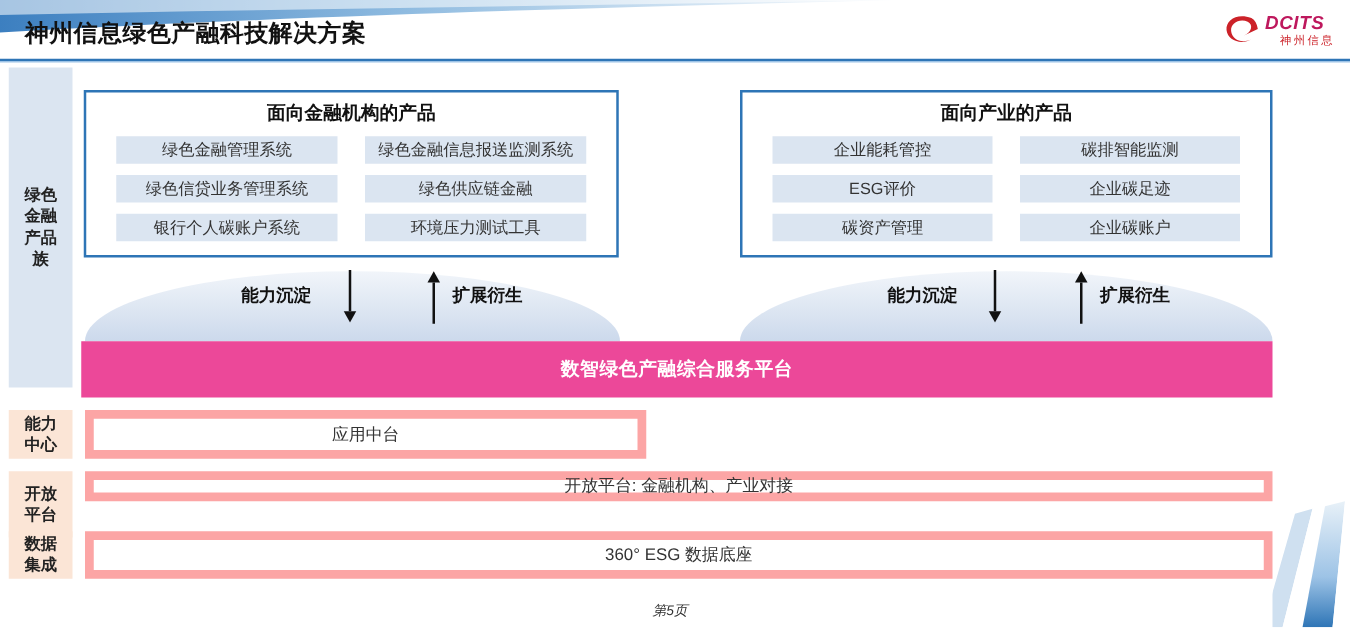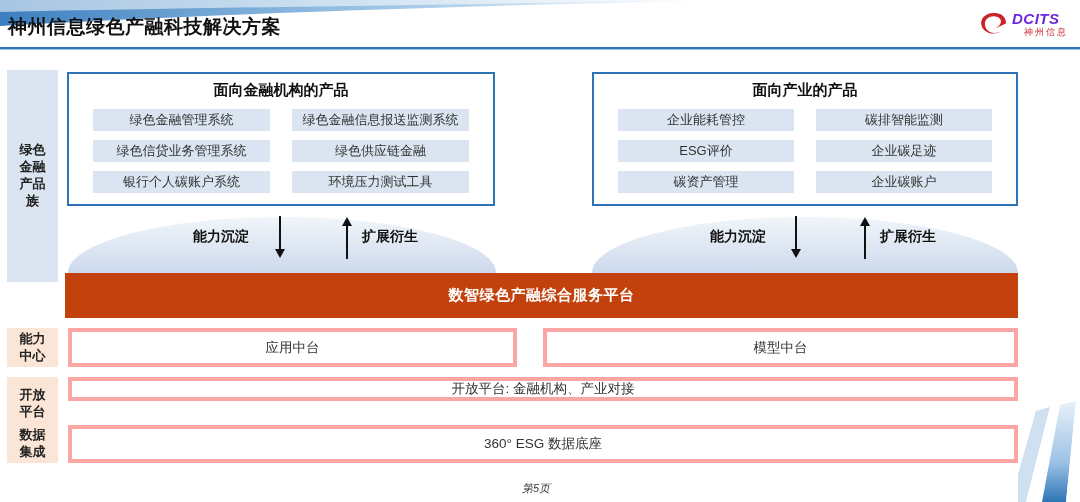--- a/index.html
+++ b/index.html
@@ -2,32 +2,32 @@
 <html><head>
 <meta charset="utf-8">
 <style>
   * { margin:0; padding:0; box-sizing:border-box; }
   html,body { width:1080px; height:502px; }
   body { font-family:"Liberation Sans","DejaVu Sans",sans-serif; background:#fff; }
   .slide { position:relative; width:1080px; height:502px; background:#fff; overflow:hidden; }
 
   
   .top-swoosh { position:absolute; left:0; top:0; z-index:1; }
-  .page-title { position:absolute; left:8px; top:14px; font-size:19px; font-weight:700; color:#111; letter-spacing:.5px; z-index:2; }
+  .page-title { position:absolute; left:20px; top:14px; font-size:19px; font-weight:700; color:#111; letter-spacing:.5px; z-index:2; }
   .logo { position:absolute; right:12px; top:10px; display:flex; align-items:center; gap:4px; z-index:2; }
   .logo-text { display:flex; flex-direction:column; line-height:1; }
-  .logo-brand { font-size:15px; font-weight:700; font-style:italic; color:#6d28d9; letter-spacing:.5px; }
+  .logo-brand { font-size:15px; font-weight:700; font-style:italic; color:#be185d; letter-spacing:.5px; }
   .logo-cn { font-size:9px; color:#cc2229; letter-spacing:2px; margin-top:2px;margin-left:12px; }
   .header-line { position:absolute; left:0; top:47px; width:1080px; height:3px;
                  background:linear-gradient(to bottom,#2e75b6 0 66%,#9dc3e6 66% 100%); z-index:2; }
 
   
   .side-box { position:absolute; left:7px; width:51px; display:flex; align-items:center; justify-content:center;
               font-size:13px; font-weight:700; color:#222; text-align:center; white-space:pre-line; line-height:1.3; }
-  .side-family { top:70px; height:212px; background:#dbe5f1; }
+  .side-family { top:54px; height:256px; background:#dbe5f1; }
   .side-peach { background:#fbe5d6; }
   .side-cap  { top:328px; height:39px; }
   .side-open { top:377px; height:53px; }
   .side-data { top:425px; height:38px; }
 
   
   .group { position:absolute; top:72px; height:134px; background:#fff; border:2px solid #2e75b6; z-index:2; }
   .group-left  { left:67px;  width:428px; }
   .group-right { left:592px; width:426px; }
   .group-title { text-align:center; font-size:15px; font-weight:700; color:#111; margin-top:7px; }
@@ -44,24 +44,24 @@
   .arrow { position:absolute; width:2px; background:#111; z-index:2; }
   .arrow-down { top:216px; height:33px; }
   .arrow-down::after { content:""; position:absolute; top:100%; left:-4px;
         border-left:5px solid transparent; border-right:5px solid transparent; border-top:9px solid #111; }
   .arrow-up { top:226px; height:33px; }
   .arrow-up::before { content:""; position:absolute; top:-9px; left:-4px;
         border-left:5px solid transparent; border-right:5px solid transparent; border-bottom:9px solid #111; }
   .arrow-label { position:absolute; top:228px; font-size:14px; font-weight:700; color:#111; z-index:2; white-space:nowrap; }
 
   
-  .banner { position:absolute; left:65px; top:273px; width:953px; height:45px; background:#c2410c;
+  .banner { position:absolute; left:65px; top:273px; width:953px; height:45px; background:#ec4899;
             display:flex; align-items:center; justify-content:center; color:#fff; font-size:15px; font-weight:700;
             z-index:2; letter-spacing:.5px; }
-  .row-box { position:absolute; background:#fff; border:4px solid #fca5a5; display:flex; align-items:center;
+  .row-box { position:absolute; background:#fff; border:7px solid #fca5a5; display:flex; align-items:center;
              justify-content:center; font-size:13.5px; color:#333; z-index:2; }
   .box-app   { left:68px;  top:328px; width:449px; height:39px; }
   .box-model { left:543px; top:328px; width:475px; height:39px; }
   .box-open  { left:68px;  top:377px; width:950px; height:24px; }
   .box-data  { left:68px;  top:425px; width:950px; height:38px; }
 
   
   .footer { position:absolute; left:0; top:481px; width:1072px; text-align:center;
             font-size:11px; font-style:italic; color:#333; z-index:2; }
   .corner-swoosh { position:absolute; right:0; bottom:0; z-index:1; }
@@ -139,21 +139,20 @@
   <span class="arrow-label" style="left:362px">扩展衍生</span>
 
   <span class="arrow-label" style="left:710px">能力沉淀</span>
   <div class="arrow arrow-down" style="left:795px"></div>
   <div class="arrow arrow-up" style="left:864px"></div>
   <span class="arrow-label" style="left:880px">扩展衍生</span>
 
   <div class="banner">数智绿色产融综合服务平台</div>
 
   <div class="row-box box-app">应用中台</div>
-  <div class="row-box box-model">模型中台</div>
 
   <div class="row-box box-open">开放平台: 金融机构、产业对接</div>
 
   <div class="row-box box-data">360° ESG 数据底座</div>
 
   <div class="footer">第5页</div>
 
   <svg class="corner-swoosh" width="62" height="135" viewBox="0 0 62 135">
     <defs>
       <linearGradient id="cg" x1="0" y1="0" x2="0" y2="1">

